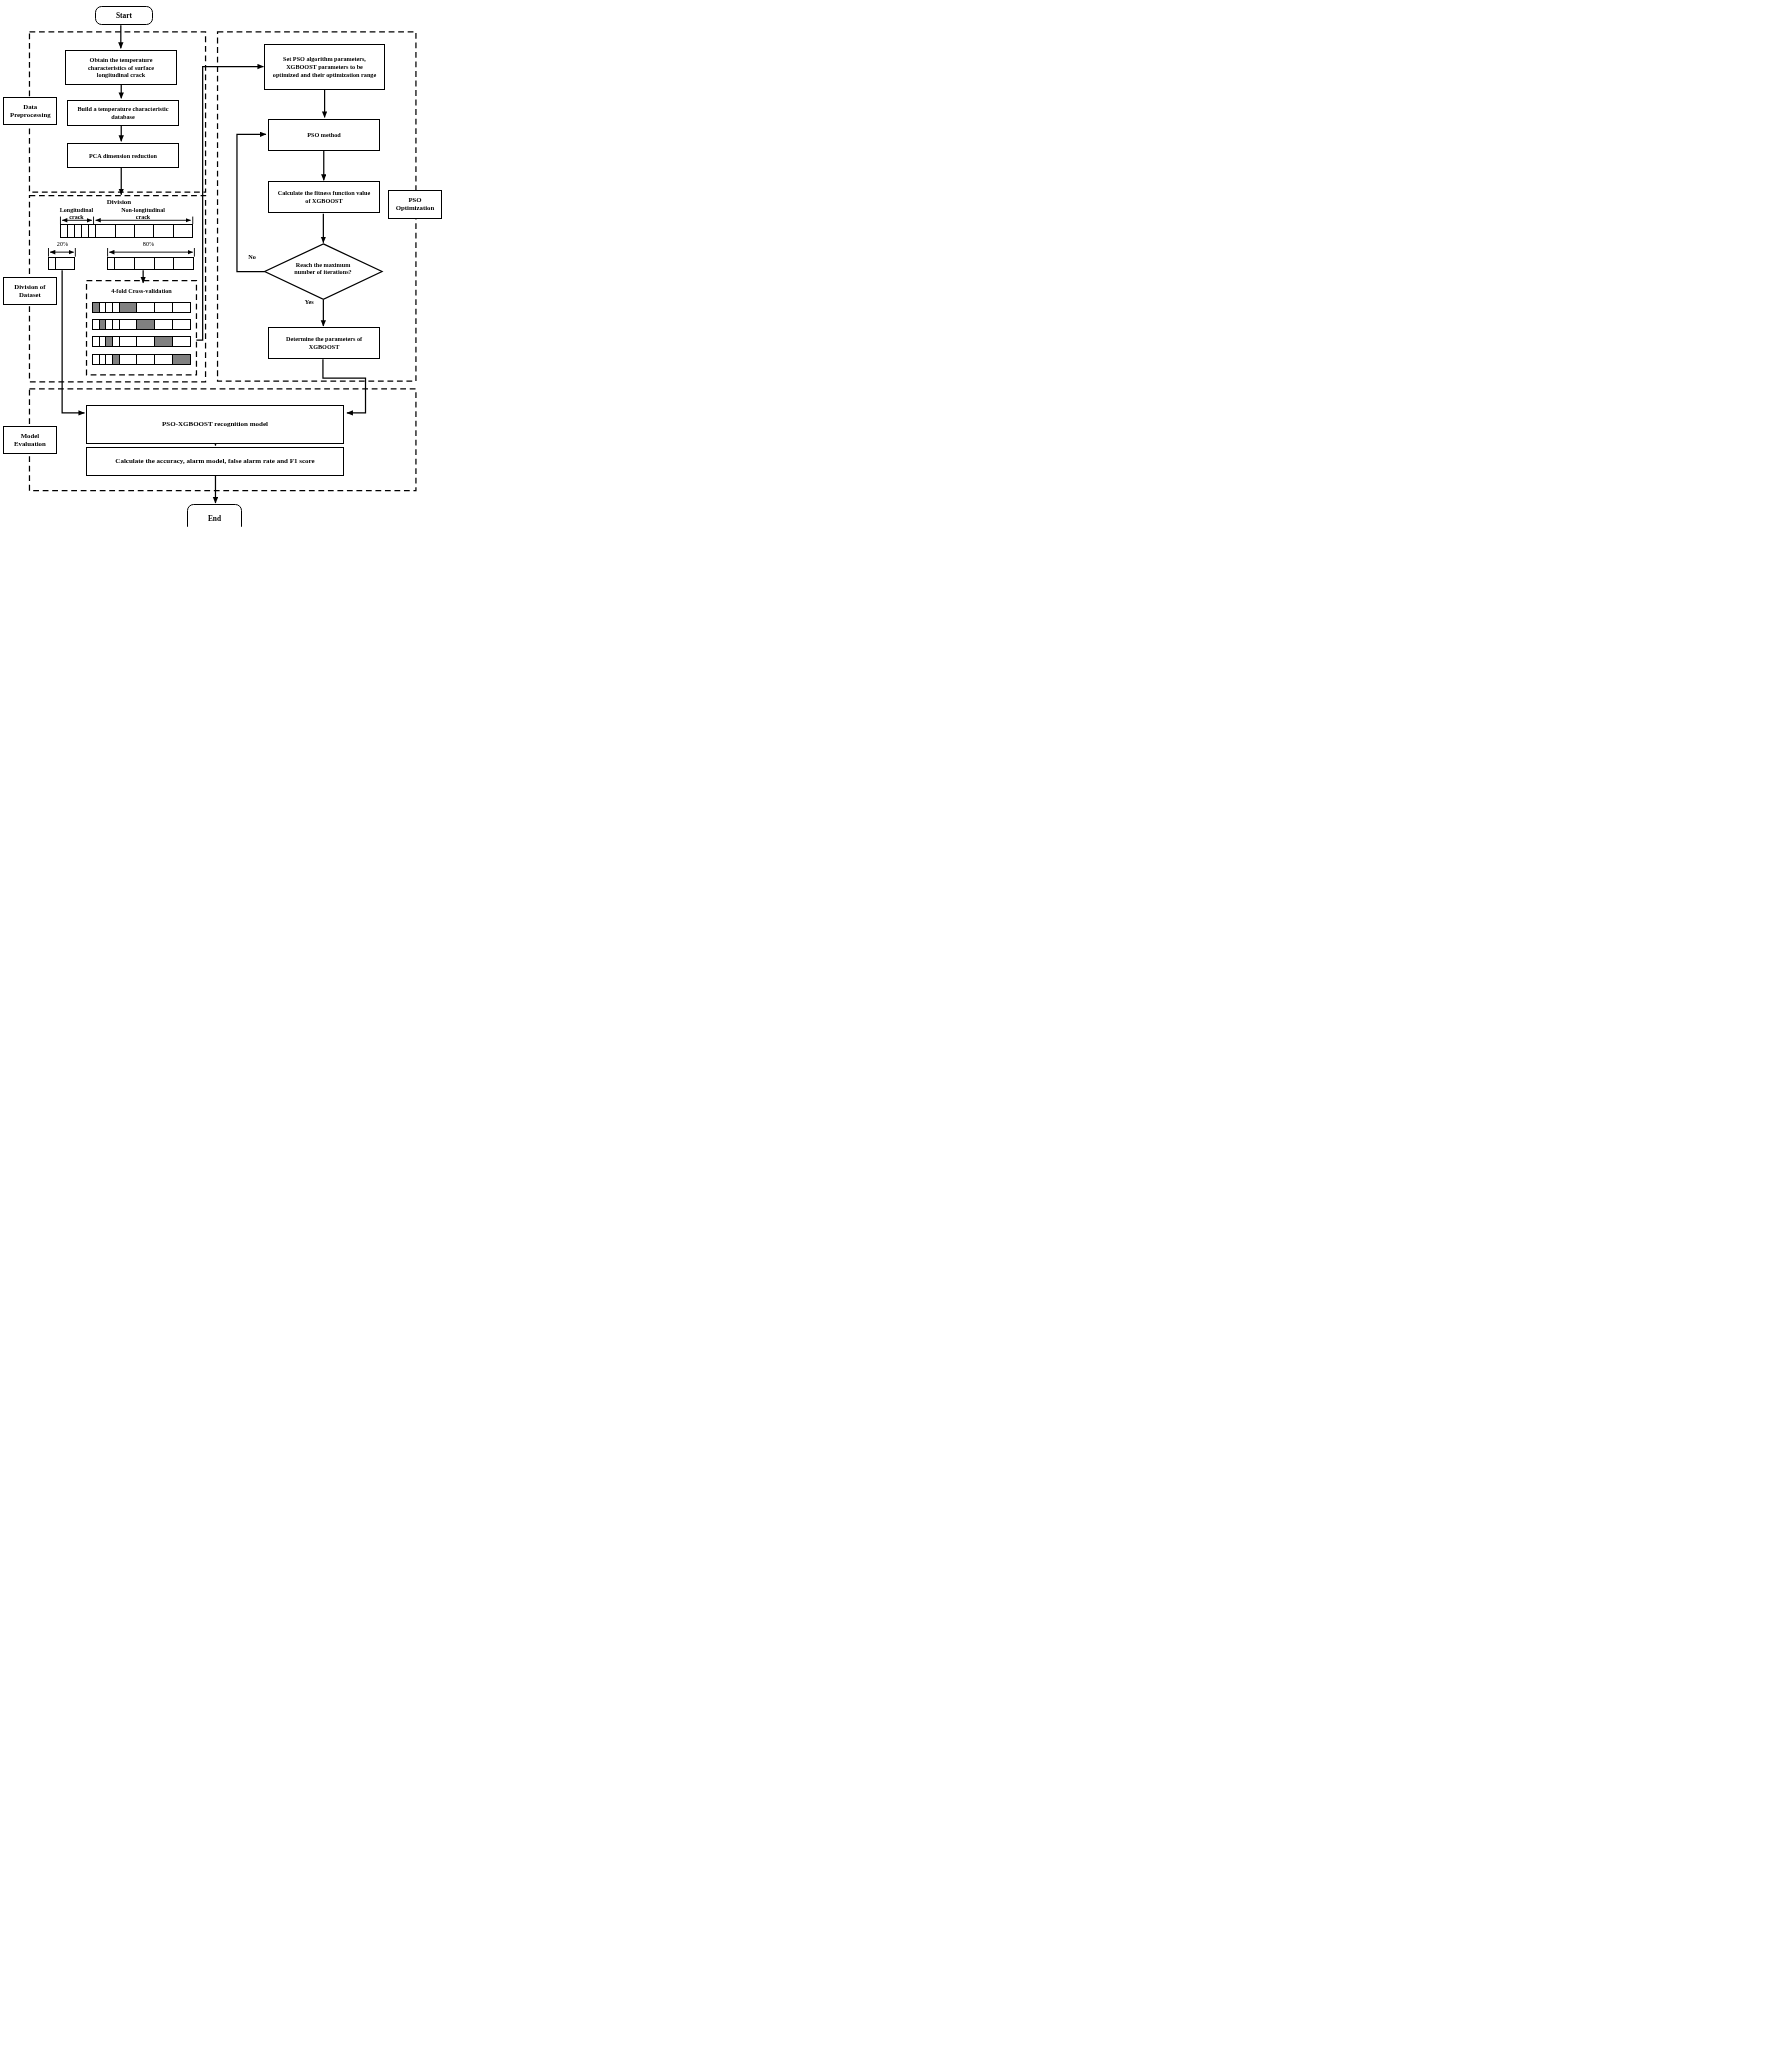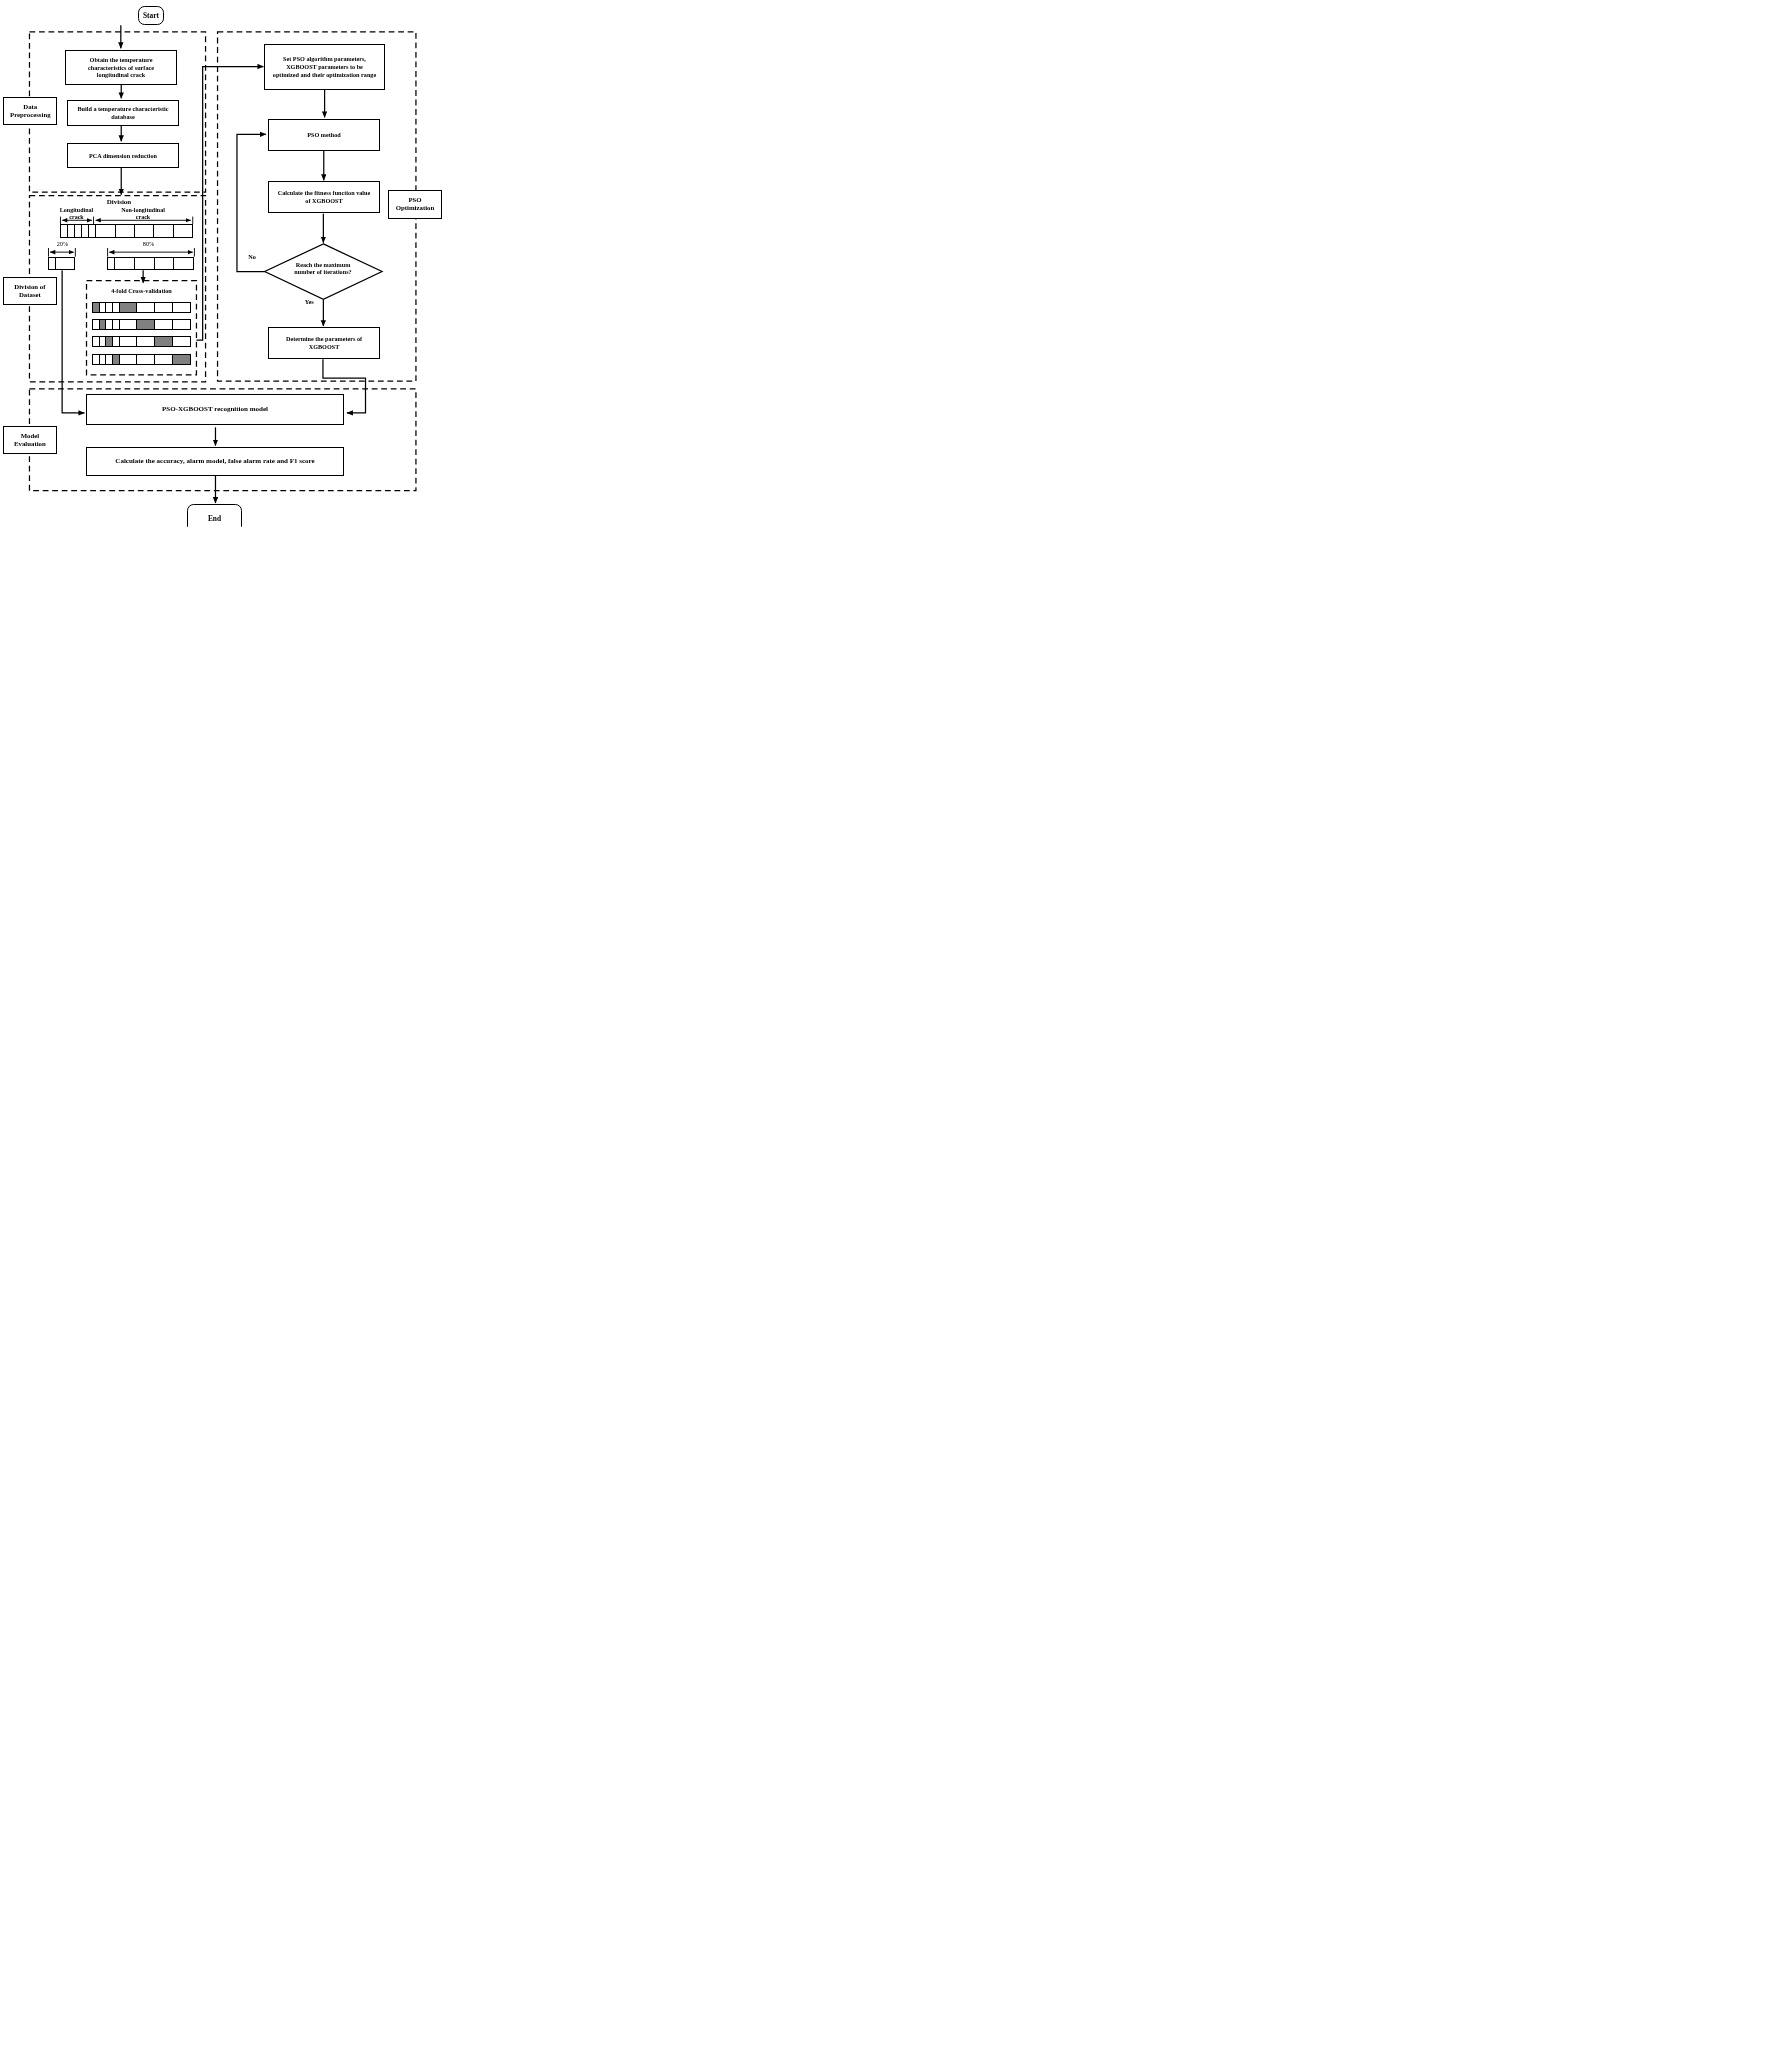--- a/index.html
+++ b/index.html
@@ -77,39 +77,39 @@
       <line x1="182" y1="600" x2="182" y2="621"></line>
       <line x1="121" y1="610" x2="178" y2="610" marker-start="url(#ahS)" marker-end="url(#ahE)"></line>
       <line x1="260" y1="600" x2="260" y2="621"></line>
       <line x1="470" y1="600" x2="470" y2="621"></line>
       <line x1="264" y1="610" x2="466" y2="610" marker-start="url(#ahS)" marker-end="url(#ahE)"></line>
     </g>
 
     <polygon points="782,590 924,657 782,724 640,657" fill="#fff" stroke="#000" stroke-width="3"></polygon>
   </svg>
 
-  <div class="pbox terminal" style="left:95px;top:6.2px;width:26px;height:19px;margin-left:43px;">Start</div>
+  <div class="pbox terminal" style="left:95px;top:6.2px;width:58px;height:19px;">Start</div>
 
   <div class="pbox" style="left:65px;top:50px;width:112px;height:35px;">Obtain the temperature characteristics of surface longitudinal crack</div>
 
   <div class="pbox" style="left:67px;top:100px;width:112px;height:26px;">Build a temperature characteristic database</div>
 
   <div class="pbox" style="left:67px;top:143px;width:112px;height:25px;">PCA dimension reduction</div>
 
   <div class="pbox" style="left:264px;top:44px;width:121px;height:46px;padding:0.8px 7.4px;">Set PSO algorithm parameters, XGBOOST parameters to be optimized and their optimization range</div>
 
   <div class="pbox" style="left:268px;top:119px;width:112px;height:32px;">PSO method</div>
 
   <div class="pbox" style="left:268px;top:181px;width:112px;height:32px;">Calculate the fitness function value of XGBOOST</div>
 
   <div class="flabel b" style="left:288px;top:261px;width:70px;font-size:6.2px;">Reach the maximum number of iterations?</div>
 
   <div class="pbox" style="left:268px;top:327px;width:112px;height:32px;">Determine the parameters of XGBOOST</div>
 
-  <div class="pbox bigbox" style="left:86px;top:394px;width:258px;height:31px;">PSO-XGBOOST recognition model</div>
+  <div class="pbox bigbox" style="left:86px;top:405px;width:258px;height:39px;">PSO-XGBOOST recognition model</div>
 
   <div class="pbox bigbox" style="left:86px;top:447px;width:258px;height:28.5px;">Calculate the accuracy, alarm model, false alarm rate and F1 score</div>
 
   <div class="pbox terminal" style="left:187px;top:504px;width:55px;height:29px;">End</div>
 
   <div class="seclabel" style="left:3.3px;top:97px;width:54px;height:28px;">Data Preprocessing</div>
   <div class="seclabel" style="left:2.9px;top:277px;width:54px;height:28px;">Division of Dataset</div>
   <div class="seclabel" style="left:388px;top:190px;width:54px;height:28.5px;">PSO Optimization</div>
   <div class="seclabel" style="left:2.9px;top:426px;width:54px;height:28px;">Model Evaluation</div>
 

